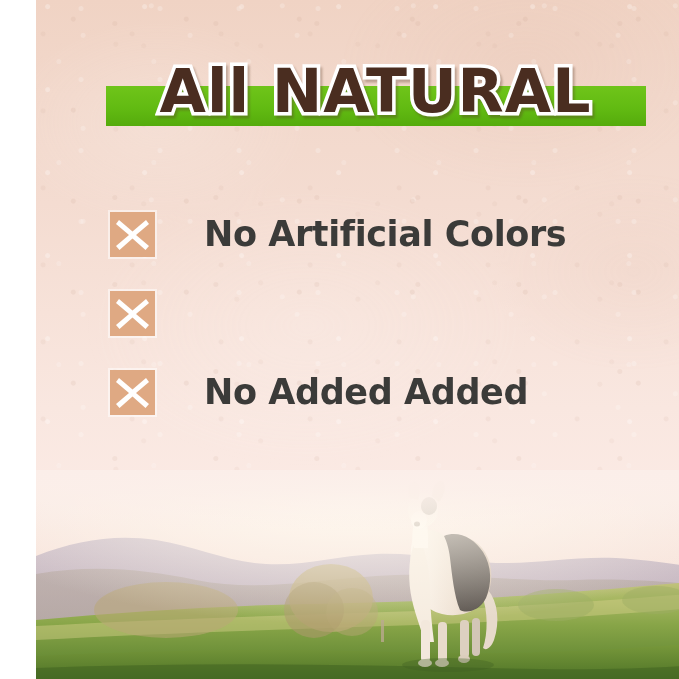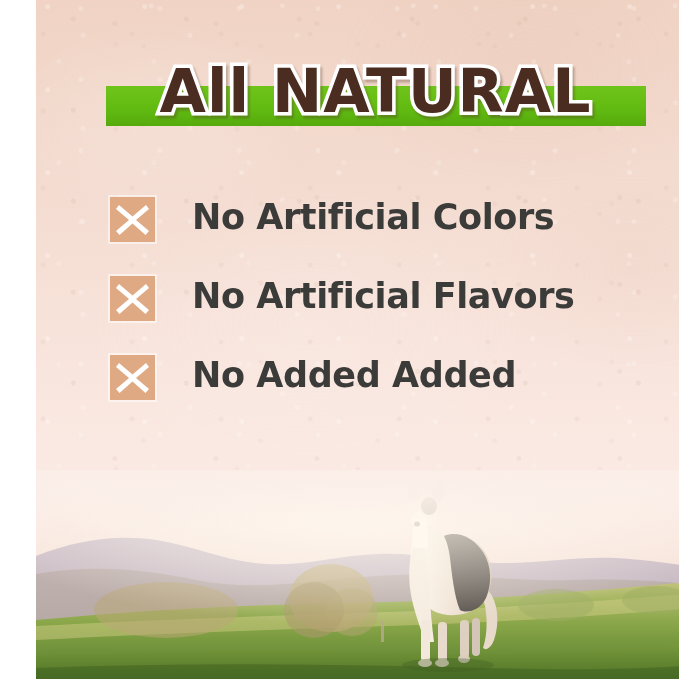--- a/index.html
+++ b/index.html
@@ -97,21 +97,22 @@
   .claims {
     position: absolute;
     left: 74px;
     top: 178px;
     width: 560px;
   }
   .claim-row {
     position: relative;
     height: 79px;
     display: flex;
-    align-items: center;
+    align-items: flex-end;
+    gap: 12px;
   }
   .x-box {
     position: relative;
     width: 45px;
     height: 45px;
     flex: 0 0 45px;
     background: #dfa983;
     box-shadow: 0 0 0 2px rgba(255,255,255,.5);
     margin-top: 3px;
   }
@@ -168,21 +169,20 @@
       </div>
       <div class="claim-label">No Artificial Colors</div>
     </div>
 
     <div class="claim-row">
       <div class="x-box">
         <svg class="x-svg" viewBox="0 0 45 45" aria-hidden="true">
           <path d="M9 8 L22.5 19.5 L36 8 L39 12 L26 23 L39 34 L35.5 38 L22.5 26.5 L9.5 38 L6 34 L19 23 L6 12 Z" fill="#ffffff"></path>
         </svg>
       </div>
-      <div class="claim-label">No Artificial Flavors</div>
     </div>
 
 
     <div class="claim-row">
       <div class="x-box">
         <svg class="x-svg" viewBox="0 0 45 45" aria-hidden="true">
           <path d="M9 8 L22.5 19.5 L36 8 L39 12 L26 23 L39 34 L35.5 38 L22.5 26.5 L9.5 38 L6 34 L19 23 L6 12 Z" fill="#ffffff"></path>
         </svg>
       </div>
       <div class="claim-label">No Added Added</div>

